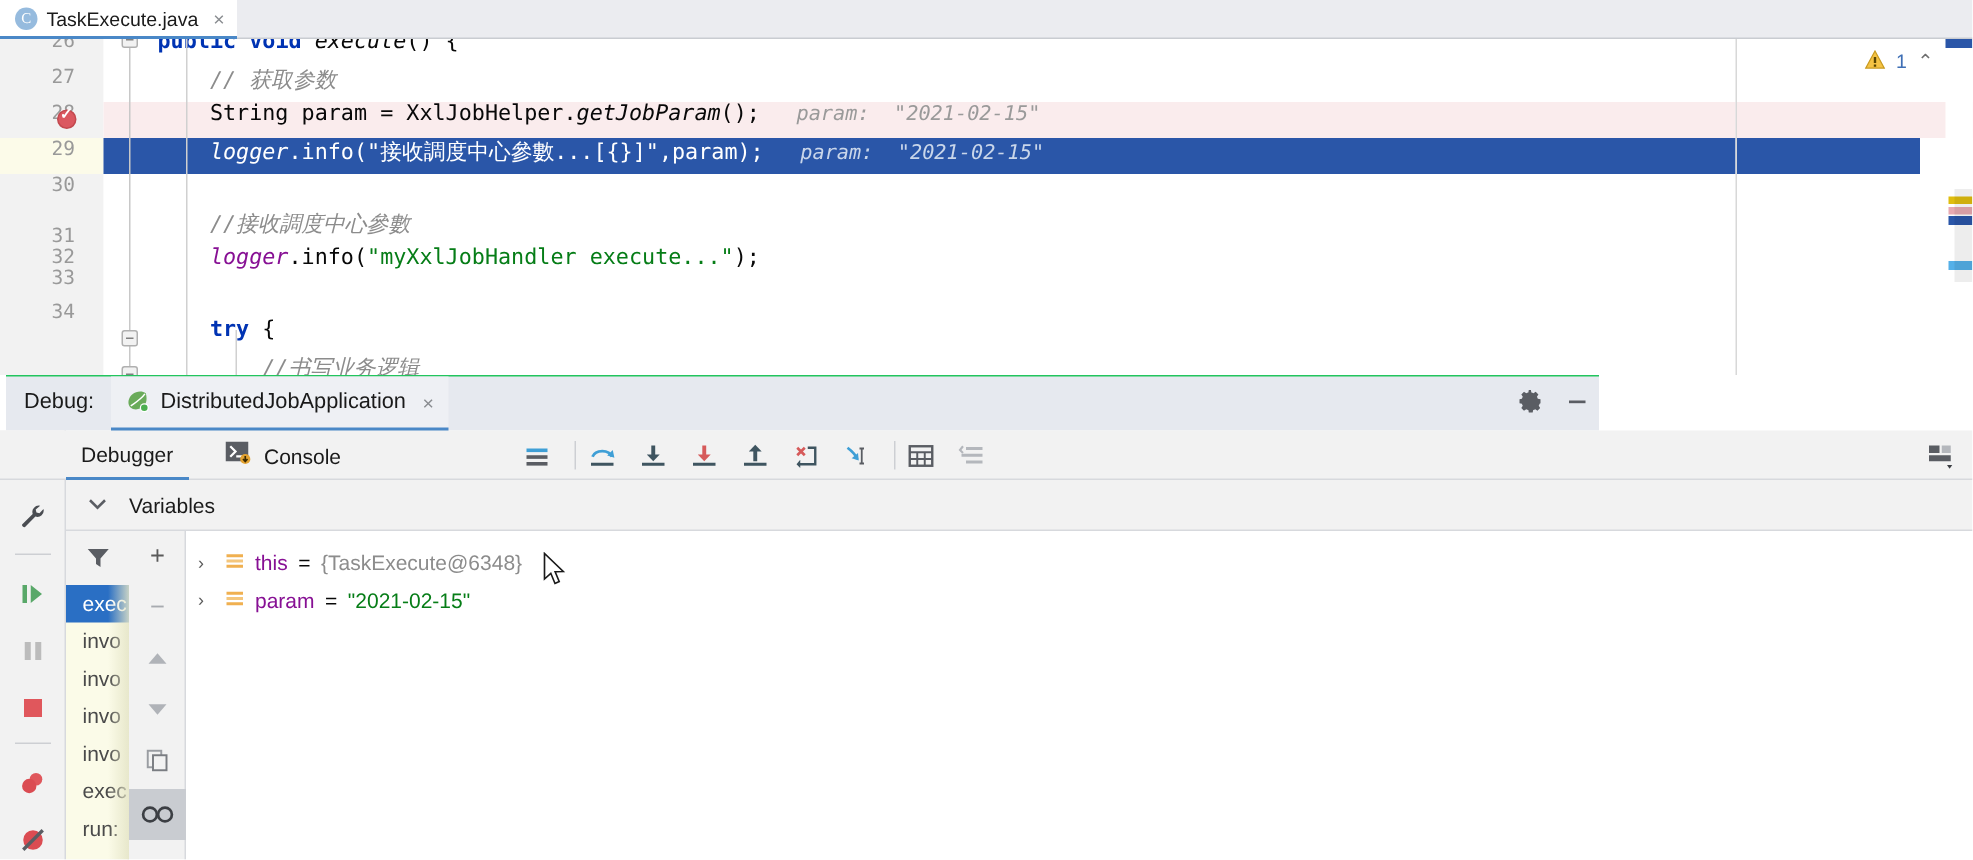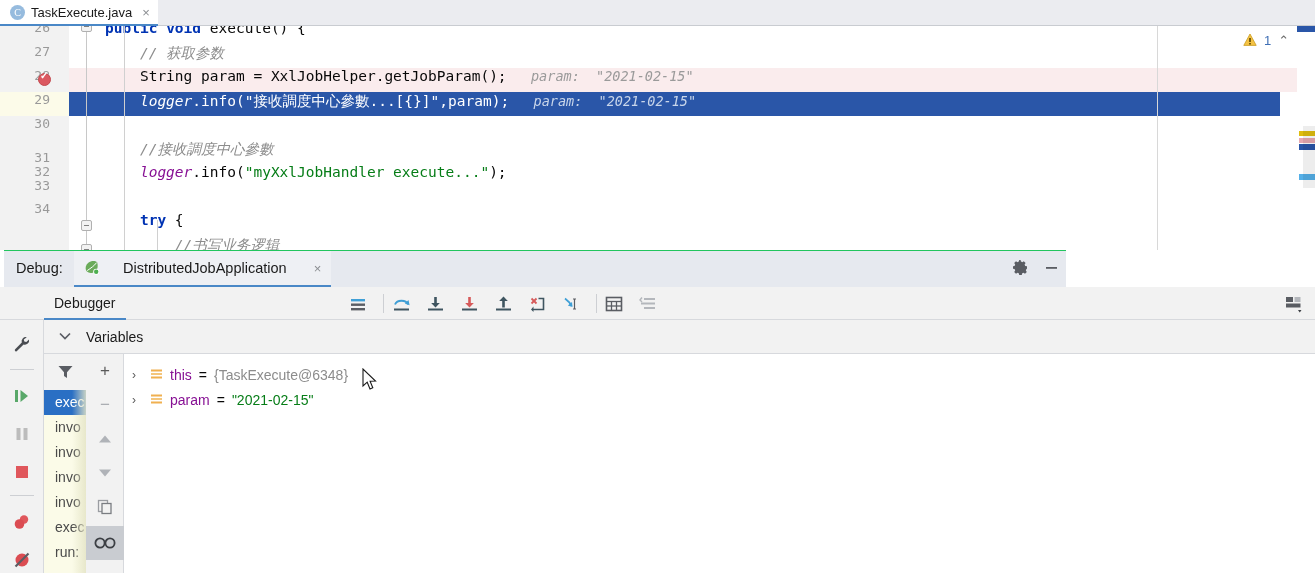--- a/index.html
+++ b/index.html
@@ -62,21 +62,21 @@
     font-size: 14.5px; white-space: pre; color: #080808;
   }
   .rowbg-err { position: absolute; left: 69px; width: 1088px; height: 24px; background: #faeced; }
   .rowbg-sel { position: absolute; left: 69px; width: 1088px; height: 24px; background: #2a56a8; }
   .rowbg-err2 { position: absolute; left: 1158px; width: 157px; height: 24px; background: #faeced; }
   .rowbg-sel2 { position: absolute; left: 1158px; width: 122px; height: 24px; background: #2a56a8; }
 
   .kw { color: #0033b3; font-weight: bold; }
   .ident { color: #080808; }
   .field { color: #871094; font-style: italic; }
-  .meth { color: #080808; }
+  .meth { color: #080808; font-style: italic; }
   .str { color: #067d17; }
   .cmt { color: #8c8c8c; font-style: italic; }
   .hint { color: #9a9a9a; font-style: italic; font-size: 13.5px; }
   .on-sel, .on-sel * { color: #ffffff !important; }
   .on-sel .hint { color: #c9d6ea !important; }
 
   .fold-marker {
     position: absolute; width: 11px; height: 11px;
     border: 1px solid #b0b0b0; border-radius: 2px; background: #f2f2f2;
   }
@@ -119,21 +119,21 @@
     position: absolute; left: 4px; top: 250px; width: 1062px; height: 37px;
     background: #e6e9ef;
     border-top: 1px solid #22c55e;
   }
   .debug-label {
     position: absolute; left: 12px; top: 9px;
     font-size: 14.5px; color: #1a1a1a;
   }
   .debug-tab {
     position: absolute; left: 70px; top: 0; height: 37px;
-    display: flex; align-items: center; gap: 23px; padding: 12px 10px;
+    display: flex; align-items: center; gap: 7px; padding: 12px 10px;
     background: #eef0f4;
     border-bottom: 3px solid #4a88c7;
   }
   .spring-icon { width: 16px; height: 16px; position: relative; }
   .debug-tab-title { font-size: 14.5px; color: #1a1a1a; }
   .debug-tab-close { font-size: 13px; color: #8a8d91; margin-left: 4px; }
   .hdr-right { position: absolute; right: 6px; top: 0; height: 37px; display: flex; align-items: center; gap: 14px; }
 
   
   .dbg-tabsrow {
@@ -374,20 +374,32 @@
     </div>
 
   </div>
 
   <div class="dbg-tabsrow">
 
     <div class="dtab active" style="left:44px;">
       <span>Debugger</span>
     </div>
 
+    <div class="dtab" style="left:140px;">
+      <span class="tb-ico">
+        <svg width="18" height="16" viewBox="0 0 18 16">
+          <rect x="0.5" y="0.5" width="15" height="13" fill="#5a5d63"></rect>
+          <path d="M3.5 3.5 L7 7 L3.5 10.5" stroke="#ffffff" stroke-width="1.5" fill="none"></path>
+          <rect x="7.5" y="9.5" width="6" height="1.5" fill="#ffffff"></rect>
+          <circle cx="13.5" cy="12" r="3.4" fill="#e3a230"></circle>
+          <path d="M13.5 10 v3 M12 12 l1.5 1.7 L15 12" stroke="#3b2a00" stroke-width="1.1" fill="none"></path>
+        </svg>
+      </span>
+      <span>Console</span>
+    </div>
 
 
     <div class="dtab" style="left:344px;padding:0;width:28px;justify-content:center;">
       <svg width="20" height="18" viewBox="0 0 20 18">
         <rect x="3" y="4" width="14" height="2.4" fill="#3f9fd6"></rect>
         <rect x="3" y="8.5" width="14" height="2.4" fill="#5a5d63"></rect>
         <rect x="3" y="13" width="14" height="2.4" fill="#5a5d63"></rect>
       </svg>
     </div>
     <div class="tb-sep" style="left:383px;"></div>

